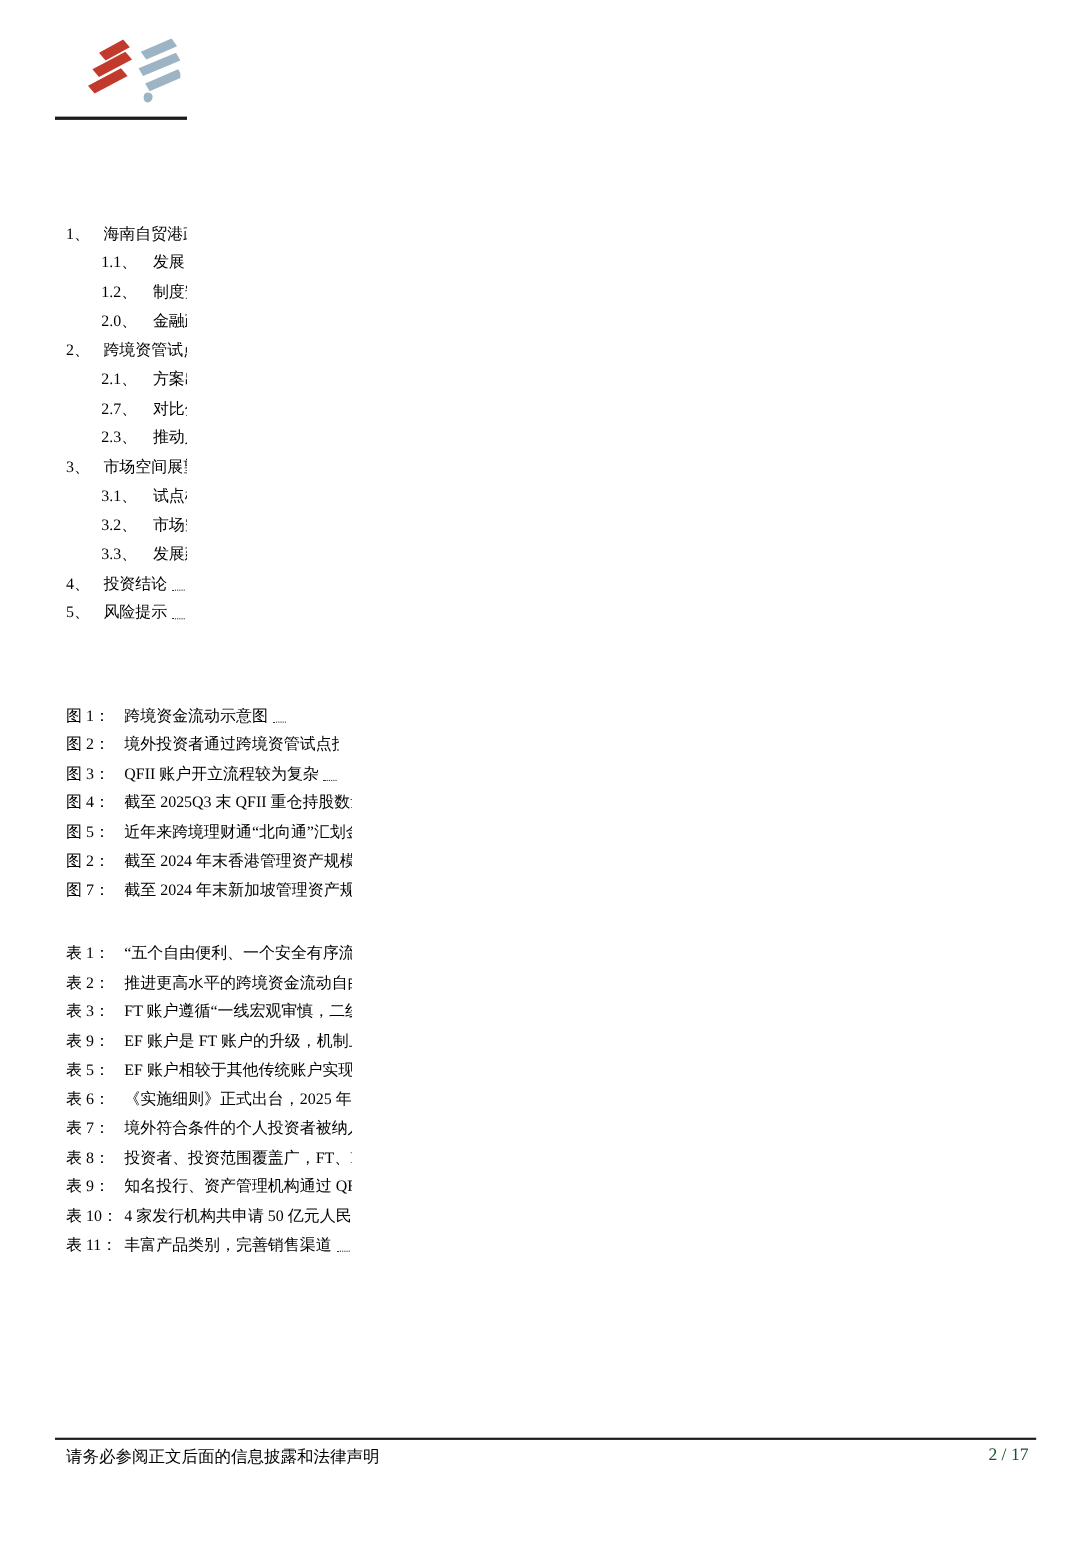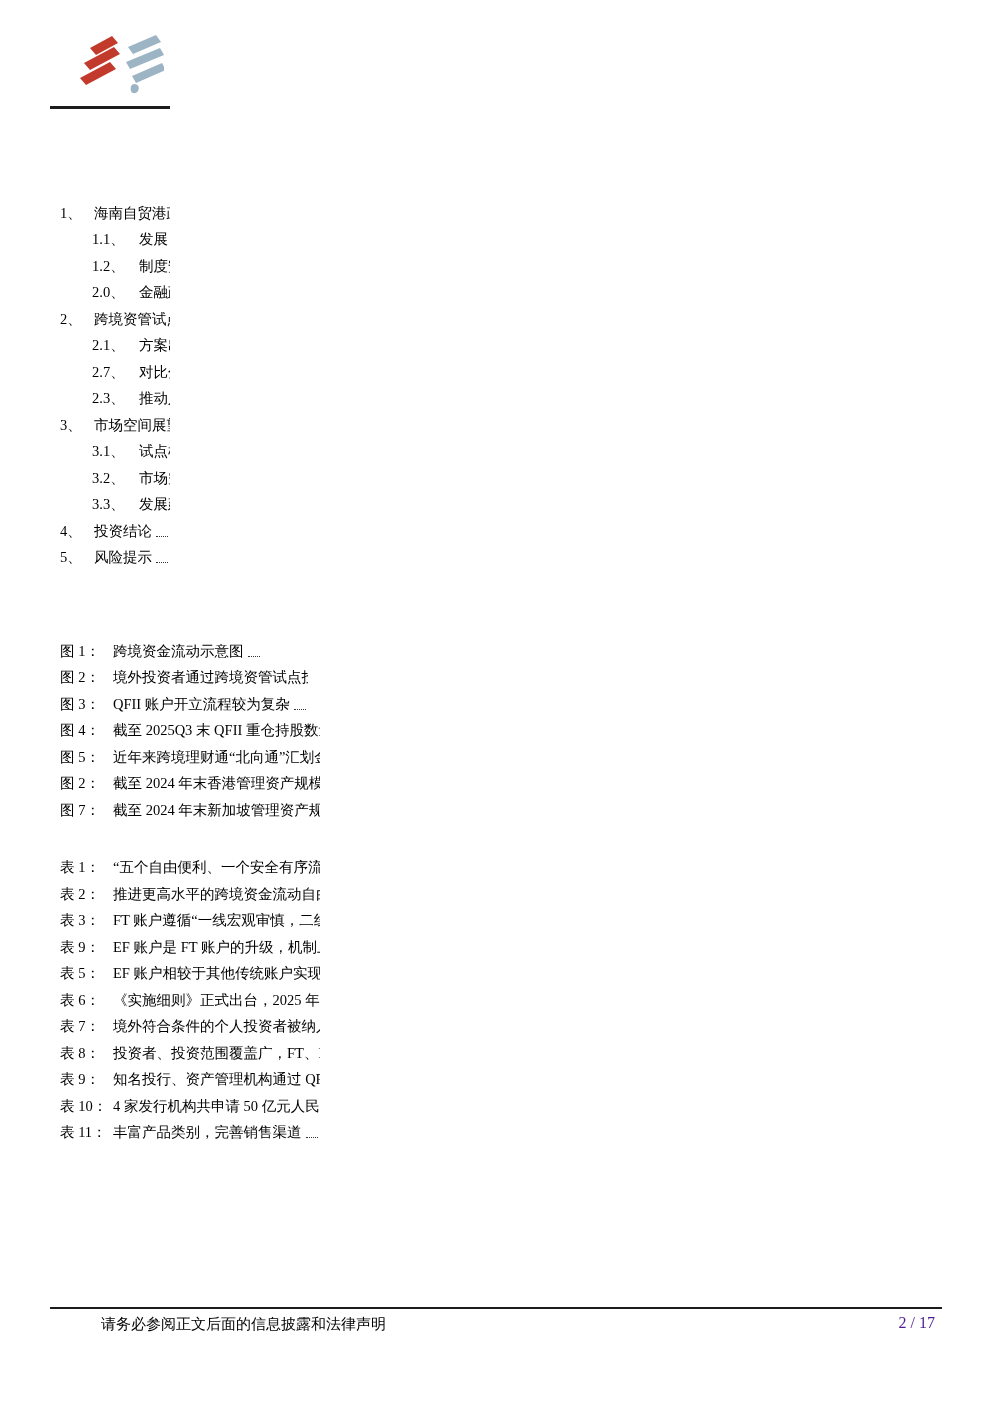--- a/index.html
+++ b/index.html
@@ -85,28 +85,27 @@
     right: 50px;
     top: 1307px;
     border-top: 2.5px solid var(--rule-color);
   }
   .footer-disclaimer {
     position: absolute;
     left: 60px;
     top: 1315px;
     font-size: 15px;
     color: #000;
-    margin-left: 41px;
   }
   .footer-page {
     position: absolute;
     right: 57px;
     top: 1314px;
     font-size: 16px;
-    color: #4c1d95;
+    color: #14532d;
   }
 </style>
 </head>
 <body>
 
 <div class="page">
 
   <div class="logo">
     <svg class="logo-icon" viewBox="0 0 88 60" xmlns="http://www.w3.org/2000/svg">
 

